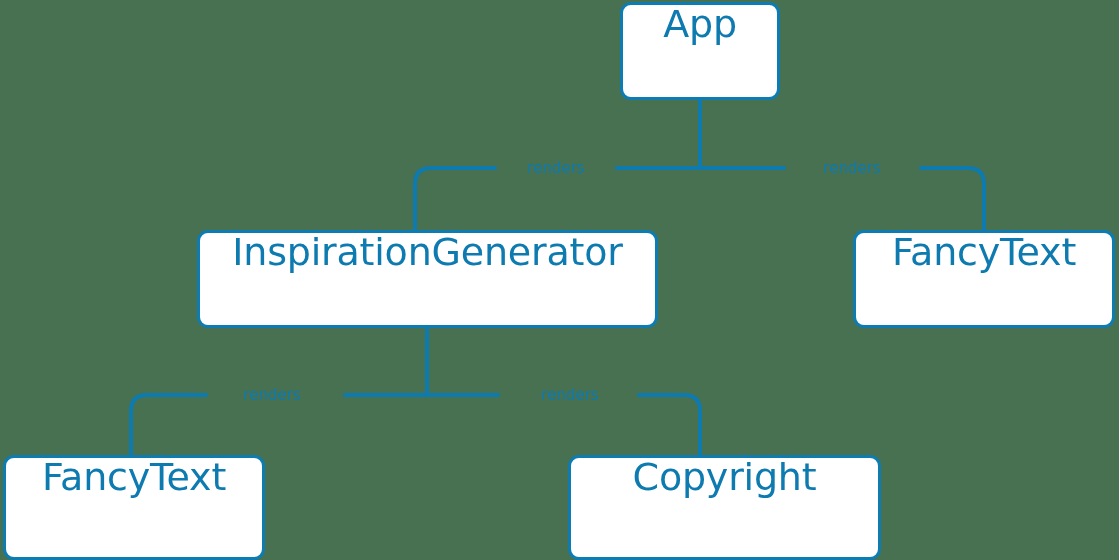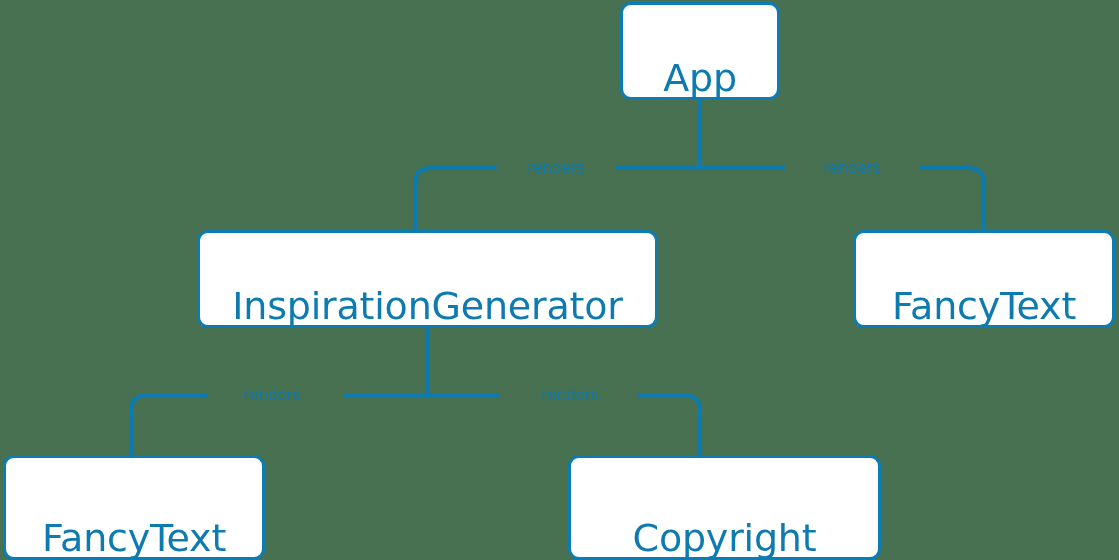--- a/index.html
+++ b/index.html
@@ -21,21 +21,21 @@
     width: 1119px;
     height: 560px;
   }
   .node-box {
     position: absolute;
     box-sizing: border-box;
     background: #ffffff;
     border: 3px solid #0c7cb2;
     border-radius: 11px;
     display: flex;
-    align-items: flex-end;
+    align-items: flex-start;
     justify-content: center;
     z-index: 2;
   }
   .node-label {
     color: #0d7ab0;
     font-size: 38px;
     font-weight: 400;
     letter-spacing: -0.2px;
     white-space: nowrap;
     line-height: 1;

